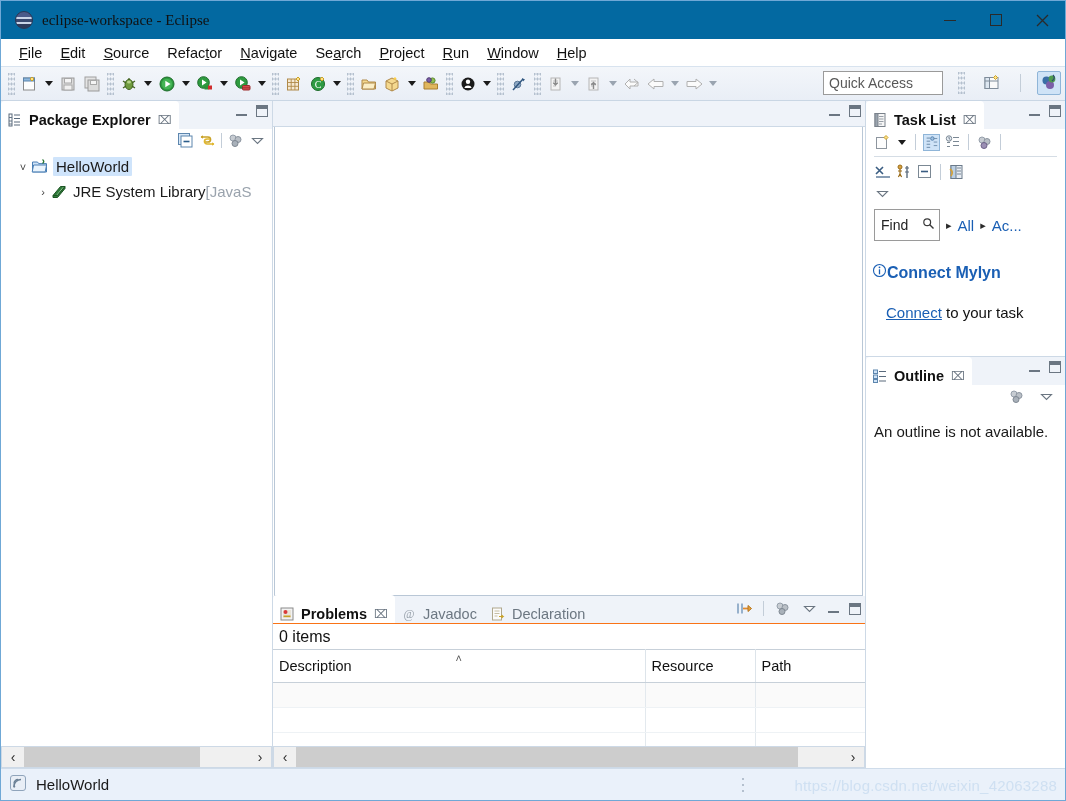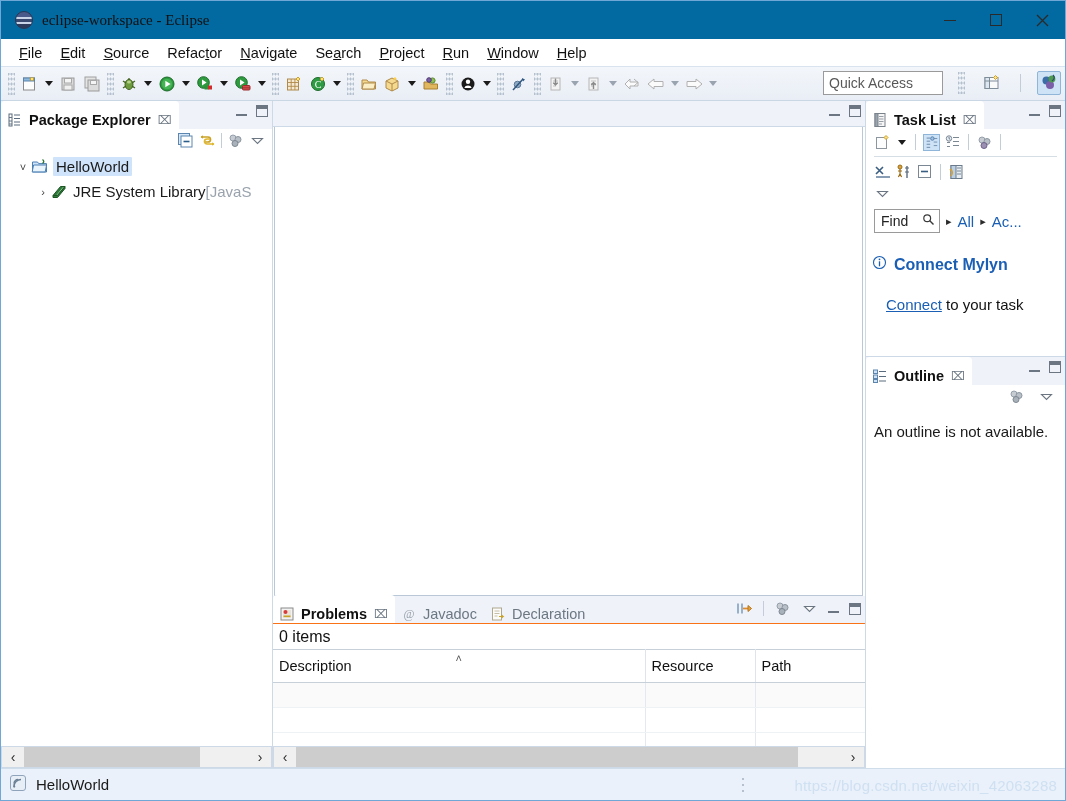--- a/index.html
+++ b/index.html
@@ -206,31 +206,31 @@
   table.ptable tr.alt td { background:#ffffff; }
 
   
   #tasklist-part { height:255px; flex:0 0 255px; border-left:1px solid #cdd9e6; }
   #outline-part { flex:1; border-left:1px solid #cdd9e6; border-top:1px solid #cdd9e6; }
   .tl-toolrow { display:flex; align-items:center; gap:4px; padding:4px 6px 2px 8px; }
   .tl-sep { width:1px; height:16px; background:#c3cdd8; margin:0 3px; }
   .tl-divider { height:1px; background:#d5dde5; margin:3px 8px 0 8px; }
   .findbar { display:flex; align-items:center; gap:6px; padding:4px 6px 0 8px; }
   .findbox {
-    width:66px; height:24px; border:1px solid #9a9a9a; background:#fff;
+    width:66px; height:32px; border:1px solid #9a9a9a; background:#fff;
     display:flex; align-items:center; justify-content:space-between;
     padding:0 4px 0 6px; font-size:14px; color:#222;
   }
   .find-caret { color:#2a2a2a; font-size:11px; }
   .find-link { color:#1a5fb4; font-size:15px; }
   .mylyn-box {
     margin:18px 6px 0 6px; padding:4px 0 0 0;
   }
   .mylyn-title {
-    display:flex; align-items:center; gap:7px;
+    display:flex; align-items:center; 
     color:#1a5fb4; font-weight:bold; font-size:16px;
   }
   .mylyn-sub { font-size:15px; margin-top:22px; padding-left:14px; color:#111; }
   .mylyn-sub a { color:#1a5fb4; text-decoration:underline; }
   .outline-msg { font-size:15px; padding:14px 8px 0 8px; line-height:1.45; }
 
   
   .hscroll {
     height:22px; flex:0 0 22px; display:flex; align-items:center;
     background:#f0f0f0; border:1px solid #cdd9e6;

